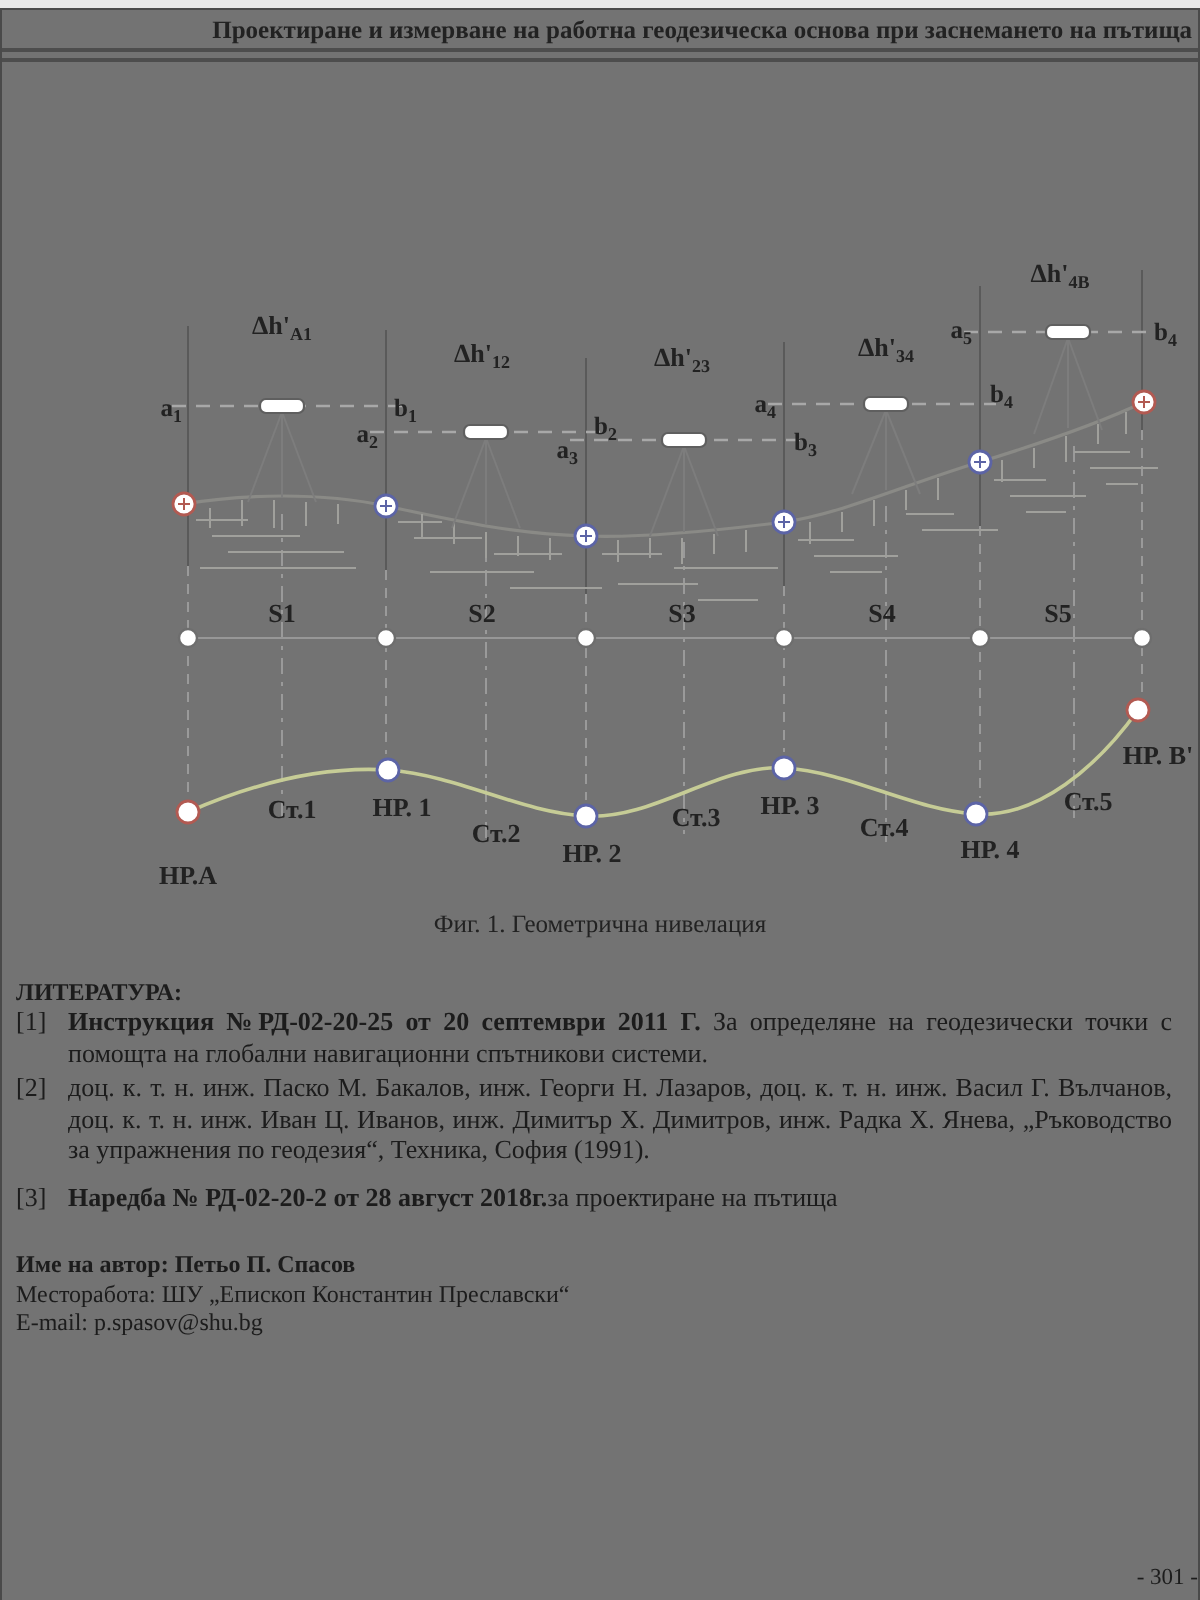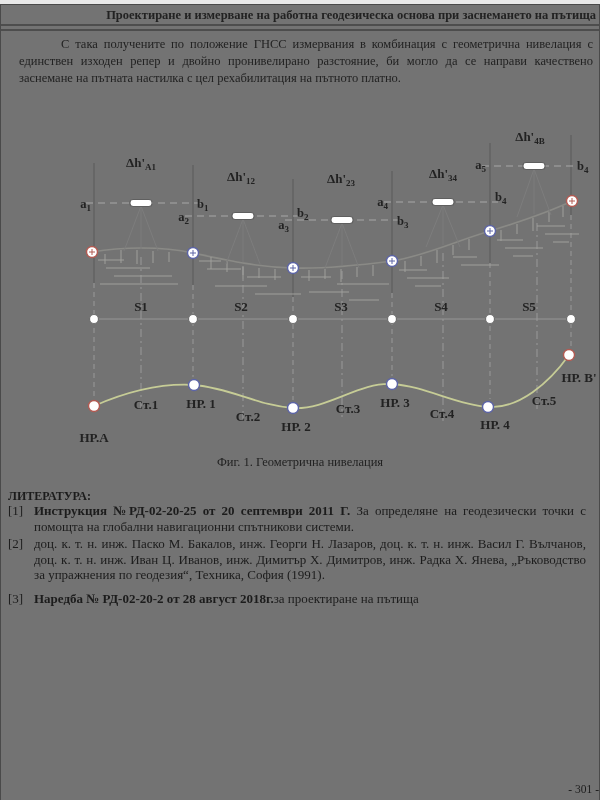--- a/index.html
+++ b/index.html
@@ -55,21 +55,20 @@
 </head>
 <body>
 
 <div class="page">
 
   <div class="header">
     <span>Проектиране и измерване на работна геодезическа основа при заснемането на пътища</span>
   </div>
   <div class="double-rule"></div>
 
-  <p class="intro">С така получените по положение ГНСС измервания в комбинация с геометрична нивелация с единствен изходен репер и двойно пронивелирано разстояние, би могло да се направи качествено заснемане на пътната настилка с цел рехабилитация на пътното платно.</p>
 
   <div class="figure-wrap">
     <svg width="600" height="332" viewBox="0 116 600 332" xmlns="http://www.w3.org/2000/svg">
 
       <g>
         <line class="staff" x1="93" y1="158" x2="93" y2="278"></line>
         <line class="staff" x1="192" y1="160" x2="192" y2="280"></line>
         <line class="staff" x1="292" y1="174" x2="292" y2="292"></line>
         <line class="staff" x1="391" y1="166" x2="391" y2="288"></line>
         <line class="staff" x1="489" y1="138" x2="489" y2="258"></line>
@@ -227,16 +226,21 @@
   <div class="ref ref1">
     <span class="ref-num">[1]</span><span class="ref-text"><b>Инструкция №РД-02-20-25 от 20 септември 2011 Г.</b><span> За определяне на геодезически точки с помощта на глобални навигационни спътникови системи.</span></span>
   </div>
   <div class="ref ref2">
     <span class="ref-num">[2]</span><span class="ref-text"><b></b><span>доц. к. т. н. инж. Паско М. Бакалов, инж. Георги Н. Лазаров, доц. к. т. н. инж. Васил Г. Вълчанов, доц. к. т. н. инж. Иван Ц. Иванов, инж. Димитър Х. Димитров, инж. Радка Х. Янева,  „Ръководство за упражнения по геодезия“, Техника, София (1991).</span></span>
   </div>
   <div class="ref ref3">
     <span class="ref-num">[3]</span><span class="ref-text"><b>Наредба № РД-02-20-2 от 28 август 2018г.</b><span>за проектиране на пътища</span></span>
   </div>
 
+  <div class="author">
+    <div class="author-name">Име на автор: Петьо П. Спасов</div>
+    <div>Месторабота: ШУ „Епископ Константин Преславски“</div>
+    <div>E-mail: p.spasov@shu.bg</div>
+  </div>
 
   <div class="page-num">- 301 -</div>
 
 </div>
 
 </body></html>

